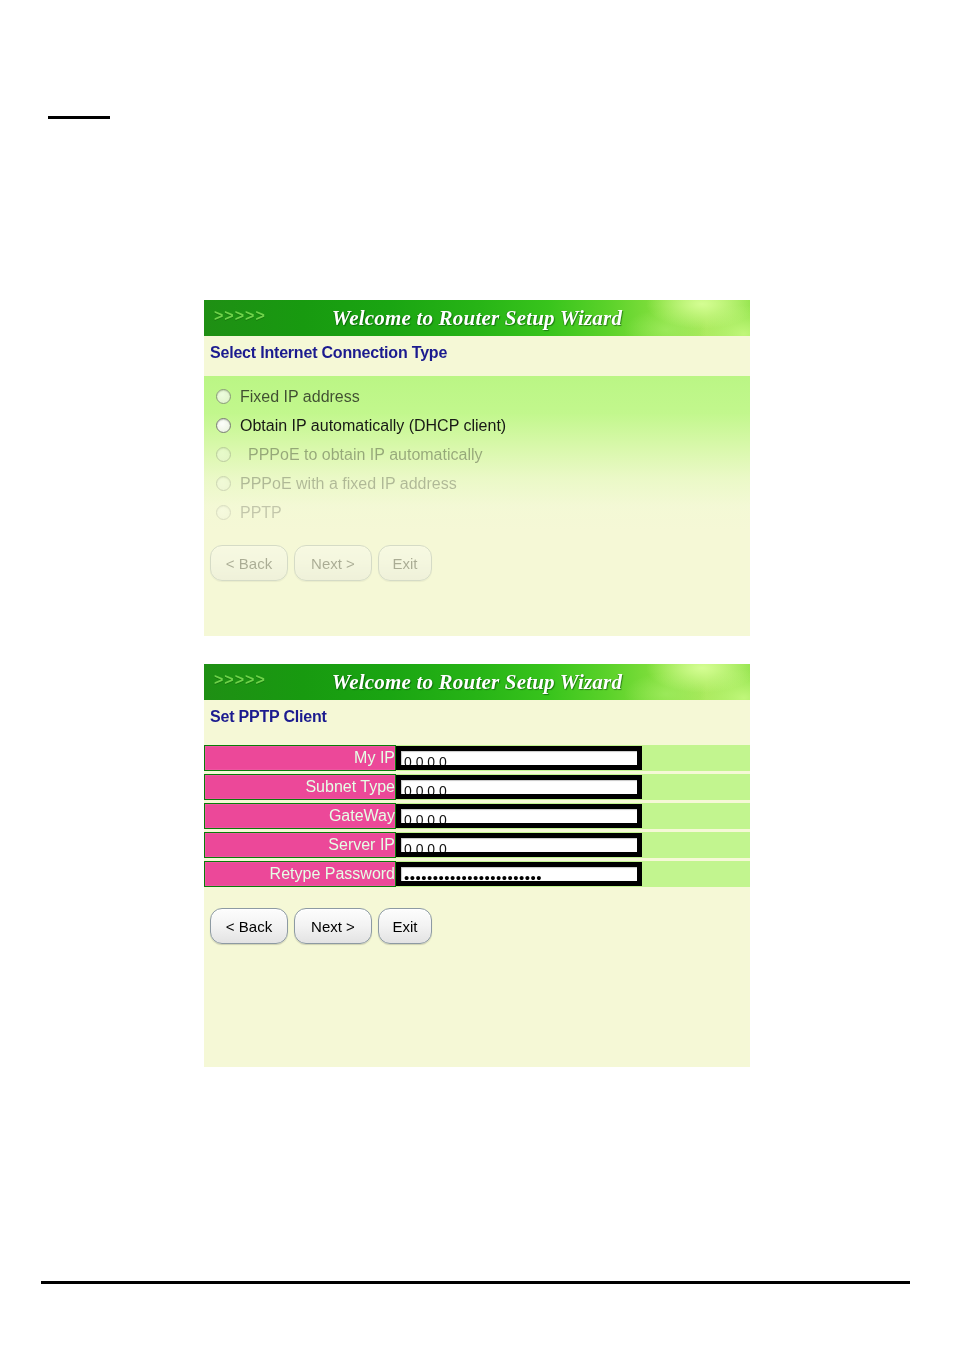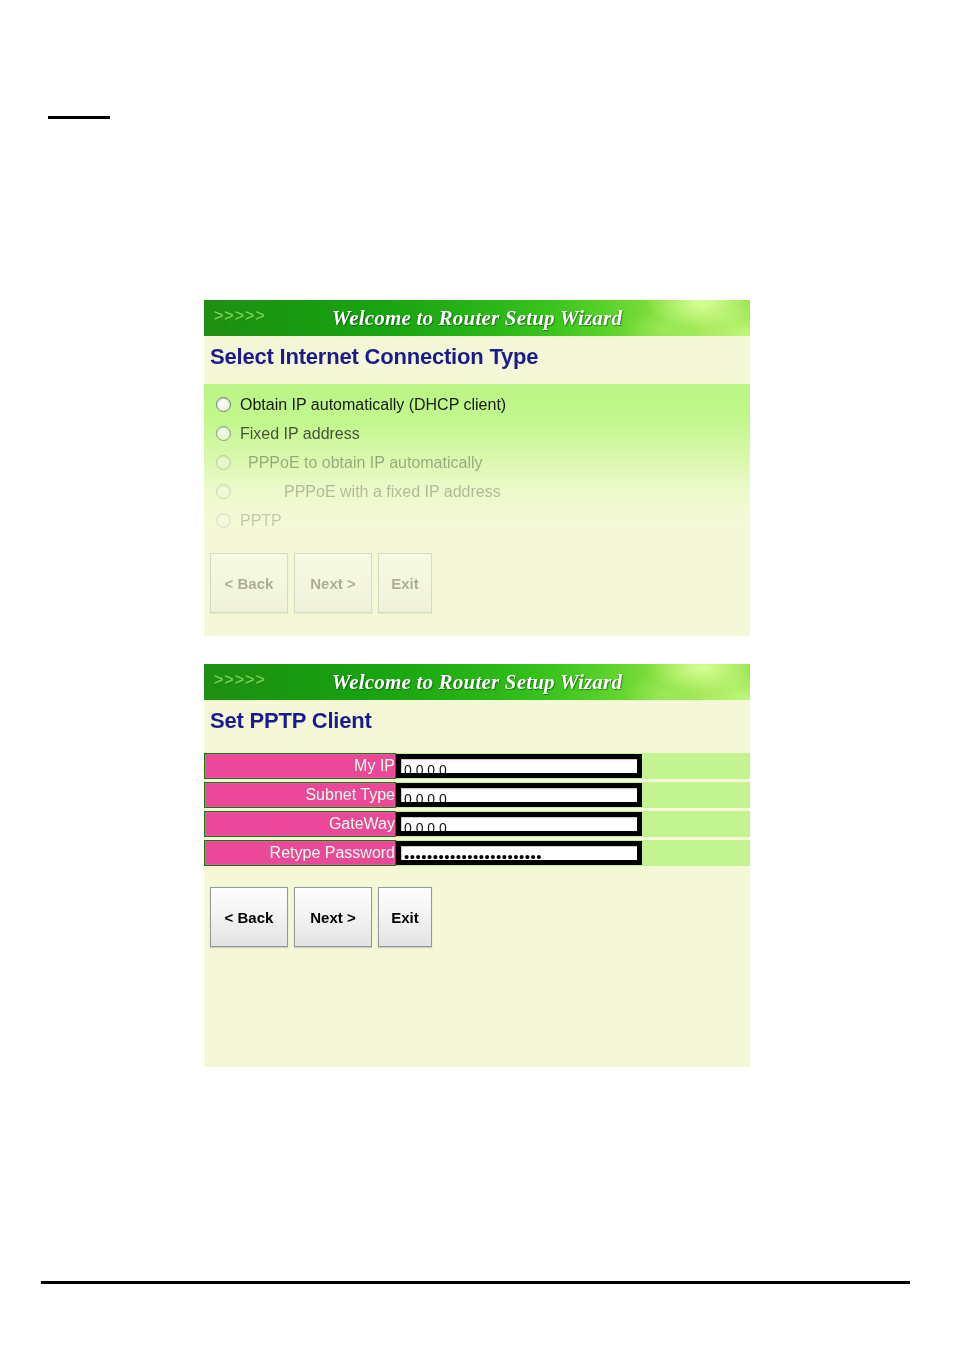--- a/index.html
+++ b/index.html
@@ -85,21 +85,21 @@
     font-weight: bold;
     color: #ffffff;
     letter-spacing: 0.2px;
     text-shadow: 1px 1px 1px rgba(0,70,0,0.55), -1px 0 0 rgba(0,80,0,0.25);
     font-family: Liberation Serif, serif;
   }
 
   
   .panel-heading {
     padding: 8px 0 6px 6px;
-    font-size: 22px;
+    font-size: 16px;
     font-weight: bold;
     color: #1b1b8f;
     letter-spacing: -0.2px;
   }
 
   
   .options-wrap {
     position: relative;
     margin-top: 8px;
     padding: 6px 0 4px 0;
@@ -129,45 +129,44 @@
   }
   .option-label {
     font-size: 16px;
     color: #101010;
     white-space: nowrap;
   }
   
   .option-row.fade-1 { opacity: 0.96; }
   .option-row.fade-2 { opacity: 0.72; }
   .option-row.fade-3 { opacity: 0.34; gap: 8px; }
-  .option-row.fade-4 { opacity: 0.27; gap: 44px; }
+  .option-row.fade-4 { opacity: 0.27; }
   .option-row.fade-5 { opacity: 0.21; }
 
   
   .button-row {
     display: flex;
     align-items: center;
     gap: 6px;
     padding: 14px 0 0 6px;
   }
   .wiz-button {
     min-width: 58px;
     height: 26px;
-    padding: 16px 9px;
+    padding: 4px 9px;
     display: inline-flex;
     align-items: center;
     justify-content: center;
     font-size: 15px;
     color: #000000;
     background: linear-gradient(to bottom, #fdfdfd 0%, #f3f3f3 48%, #e3e3e3 100%);
     border: 1px solid #8d9aa3;
-    border-radius: 0;
+    border-radius: 12px;
     box-shadow: inset 0 1px 0 #ffffff, 0 1px 1px rgba(0,0,0,0.16);
     white-space: nowrap;
-    font-weight: bold;
   }
   .wiz-button.exit { min-width: 34px; }
   .button-row.faded { opacity: 0.30; }
 
   
   .form-table {
     margin-top: 10px;
     border-collapse: separate;
     border-spacing: 0 3px;
     width: 546px;
@@ -222,27 +221,27 @@
 <div class="panel" id="panel-connection-type">
 
   <div class="panel-titlebar">
     <span class="titlebar-chevrons">&gt;&gt;&gt;&gt;&gt;</span>
     <span class="titlebar-text">Welcome to Router Setup Wizard</span>
   </div>
 
   <div class="panel-heading">Select Internet Connection Type</div>
 
   <div class="options-wrap">
+    <div class="option-row fade-2">
+      <span class="radio-dot"></span>
+      <span class="option-label">Fixed IP address</span>
+    </div>
     <div class="option-row fade-1">
       <span class="radio-dot"></span>
       <span class="option-label">Obtain IP automatically (DHCP client)</span>
-    </div>
-    <div class="option-row fade-2">
-      <span class="radio-dot"></span>
-      <span class="option-label">Fixed IP address</span>
     </div>
     <div class="option-row fade-3">
       <span class="radio-dot"></span>
       <span class="option-label">PPPoE to obtain IP automatically</span>
     </div>
     <div class="option-row fade-4">
       <span class="radio-dot"></span>
       <span class="option-label">PPPoE with a fixed IP address</span>
     </div>
     <div class="option-row fade-5">
@@ -284,20 +283,27 @@
         <td class="cell-tail"></td>
       </tr>
       <tr>
         <td class="cell-label">GateWay</td>
         <td class="cell-field">
           <span class="txt-input">0.0.0.0</span>
         </td>
         <td class="cell-tail"></td>
       </tr>
       <tr>
+        <td class="cell-label">Server IP</td>
+        <td class="cell-field">
+          <span class="txt-input">0.0.0.0</span>
+        </td>
+        <td class="cell-tail"></td>
+      </tr>
+      <tr>
         <td class="cell-label">Retype Password</td>
         <td class="cell-field">
           <span class="txt-input pwd">••••••••••••••••••••••••</span>
         </td>
         <td class="cell-tail"></td>
       </tr>
     </tbody>
   </table>
 
   <div class="button-row form-buttons">

